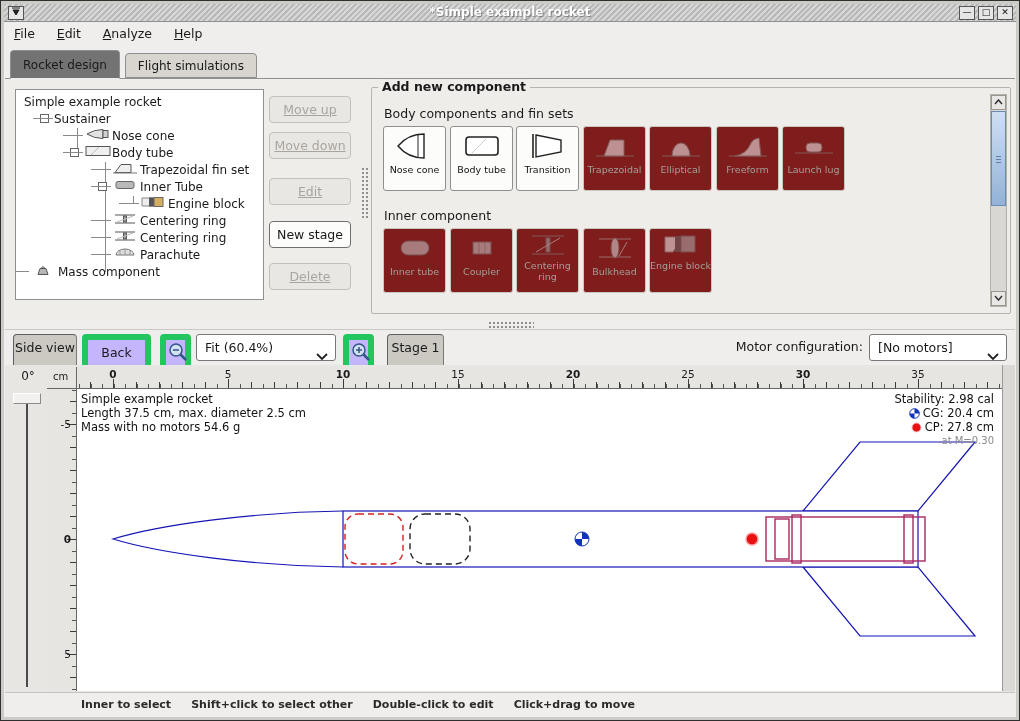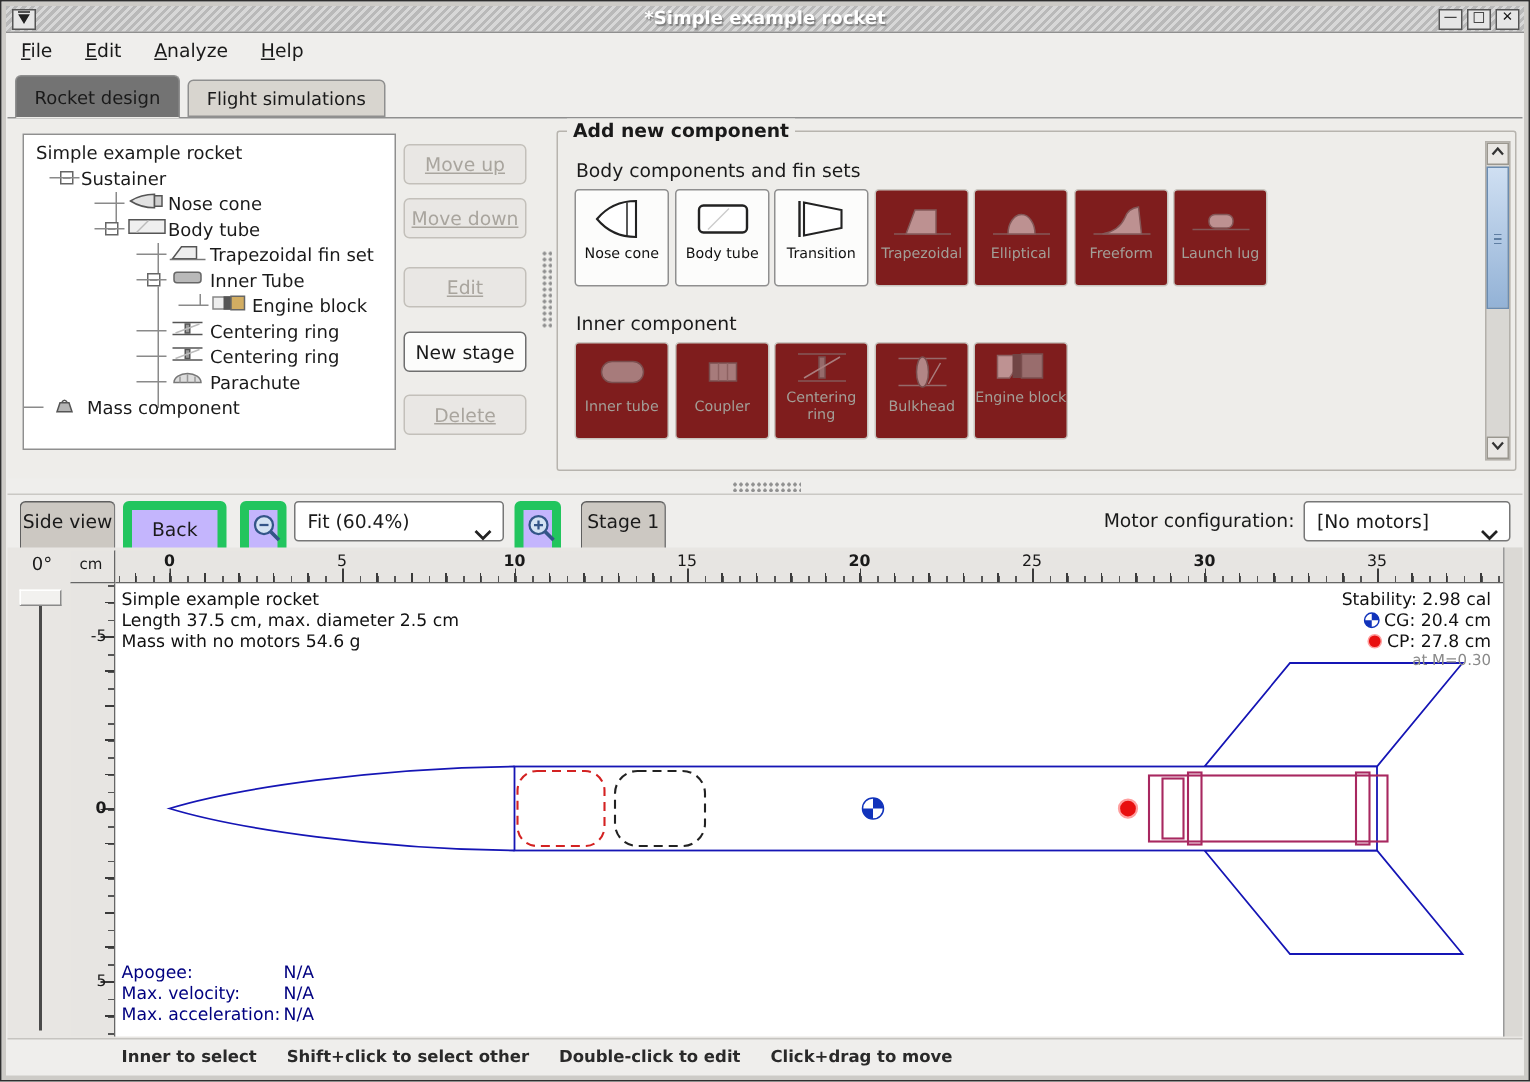--- a/index.html
+++ b/index.html
@@ -465,25 +465,20 @@
               <circle cx="5.5" cy="5.5" r="4.8" fill="#fff" stroke="#1133bb"></circle>
               <path d="M5.5,0.7 A4.8,4.8 0 0 1 10.3,5.5 L5.5,5.5 Z" fill="#1133bb"></path>
               <path d="M5.5,10.3 A4.8,4.8 0 0 1 0.7,5.5 L5.5,5.5 Z" fill="#1133bb"></path>
             </svg><span>CG:</span> <span>20.4 cm</span></div>
         <div class="stab-row"><svg width="11" height="11">
               <circle cx="5.5" cy="5.5" r="4.4" fill="#e81010" stroke="#ffa0a0"></circle>
             </svg><span>CP:</span> <span>27.8 cm</span></div>
         <div class="mach">at M=0.30</div>
       </div>
 
-      <div class="flight-block">
-        <div><span class="flabel">Apogee:</span><span>N/A</span></div>
-        <div><span class="flabel">Max. velocity:</span><span>N/A</span></div>
-        <div><span class="flabel">Max. acceleration:</span><span>N/A</span></div>
-      </div>
     </div>
 
     <div class="vstrip"></div>
   </div>
 
   <div class="hintbar">
     <span>Inner to select</span><span>Shift+click to select other</span><span>Double-click to edit</span><span>Click+drag to move</span>
   </div>
 
 </div>

